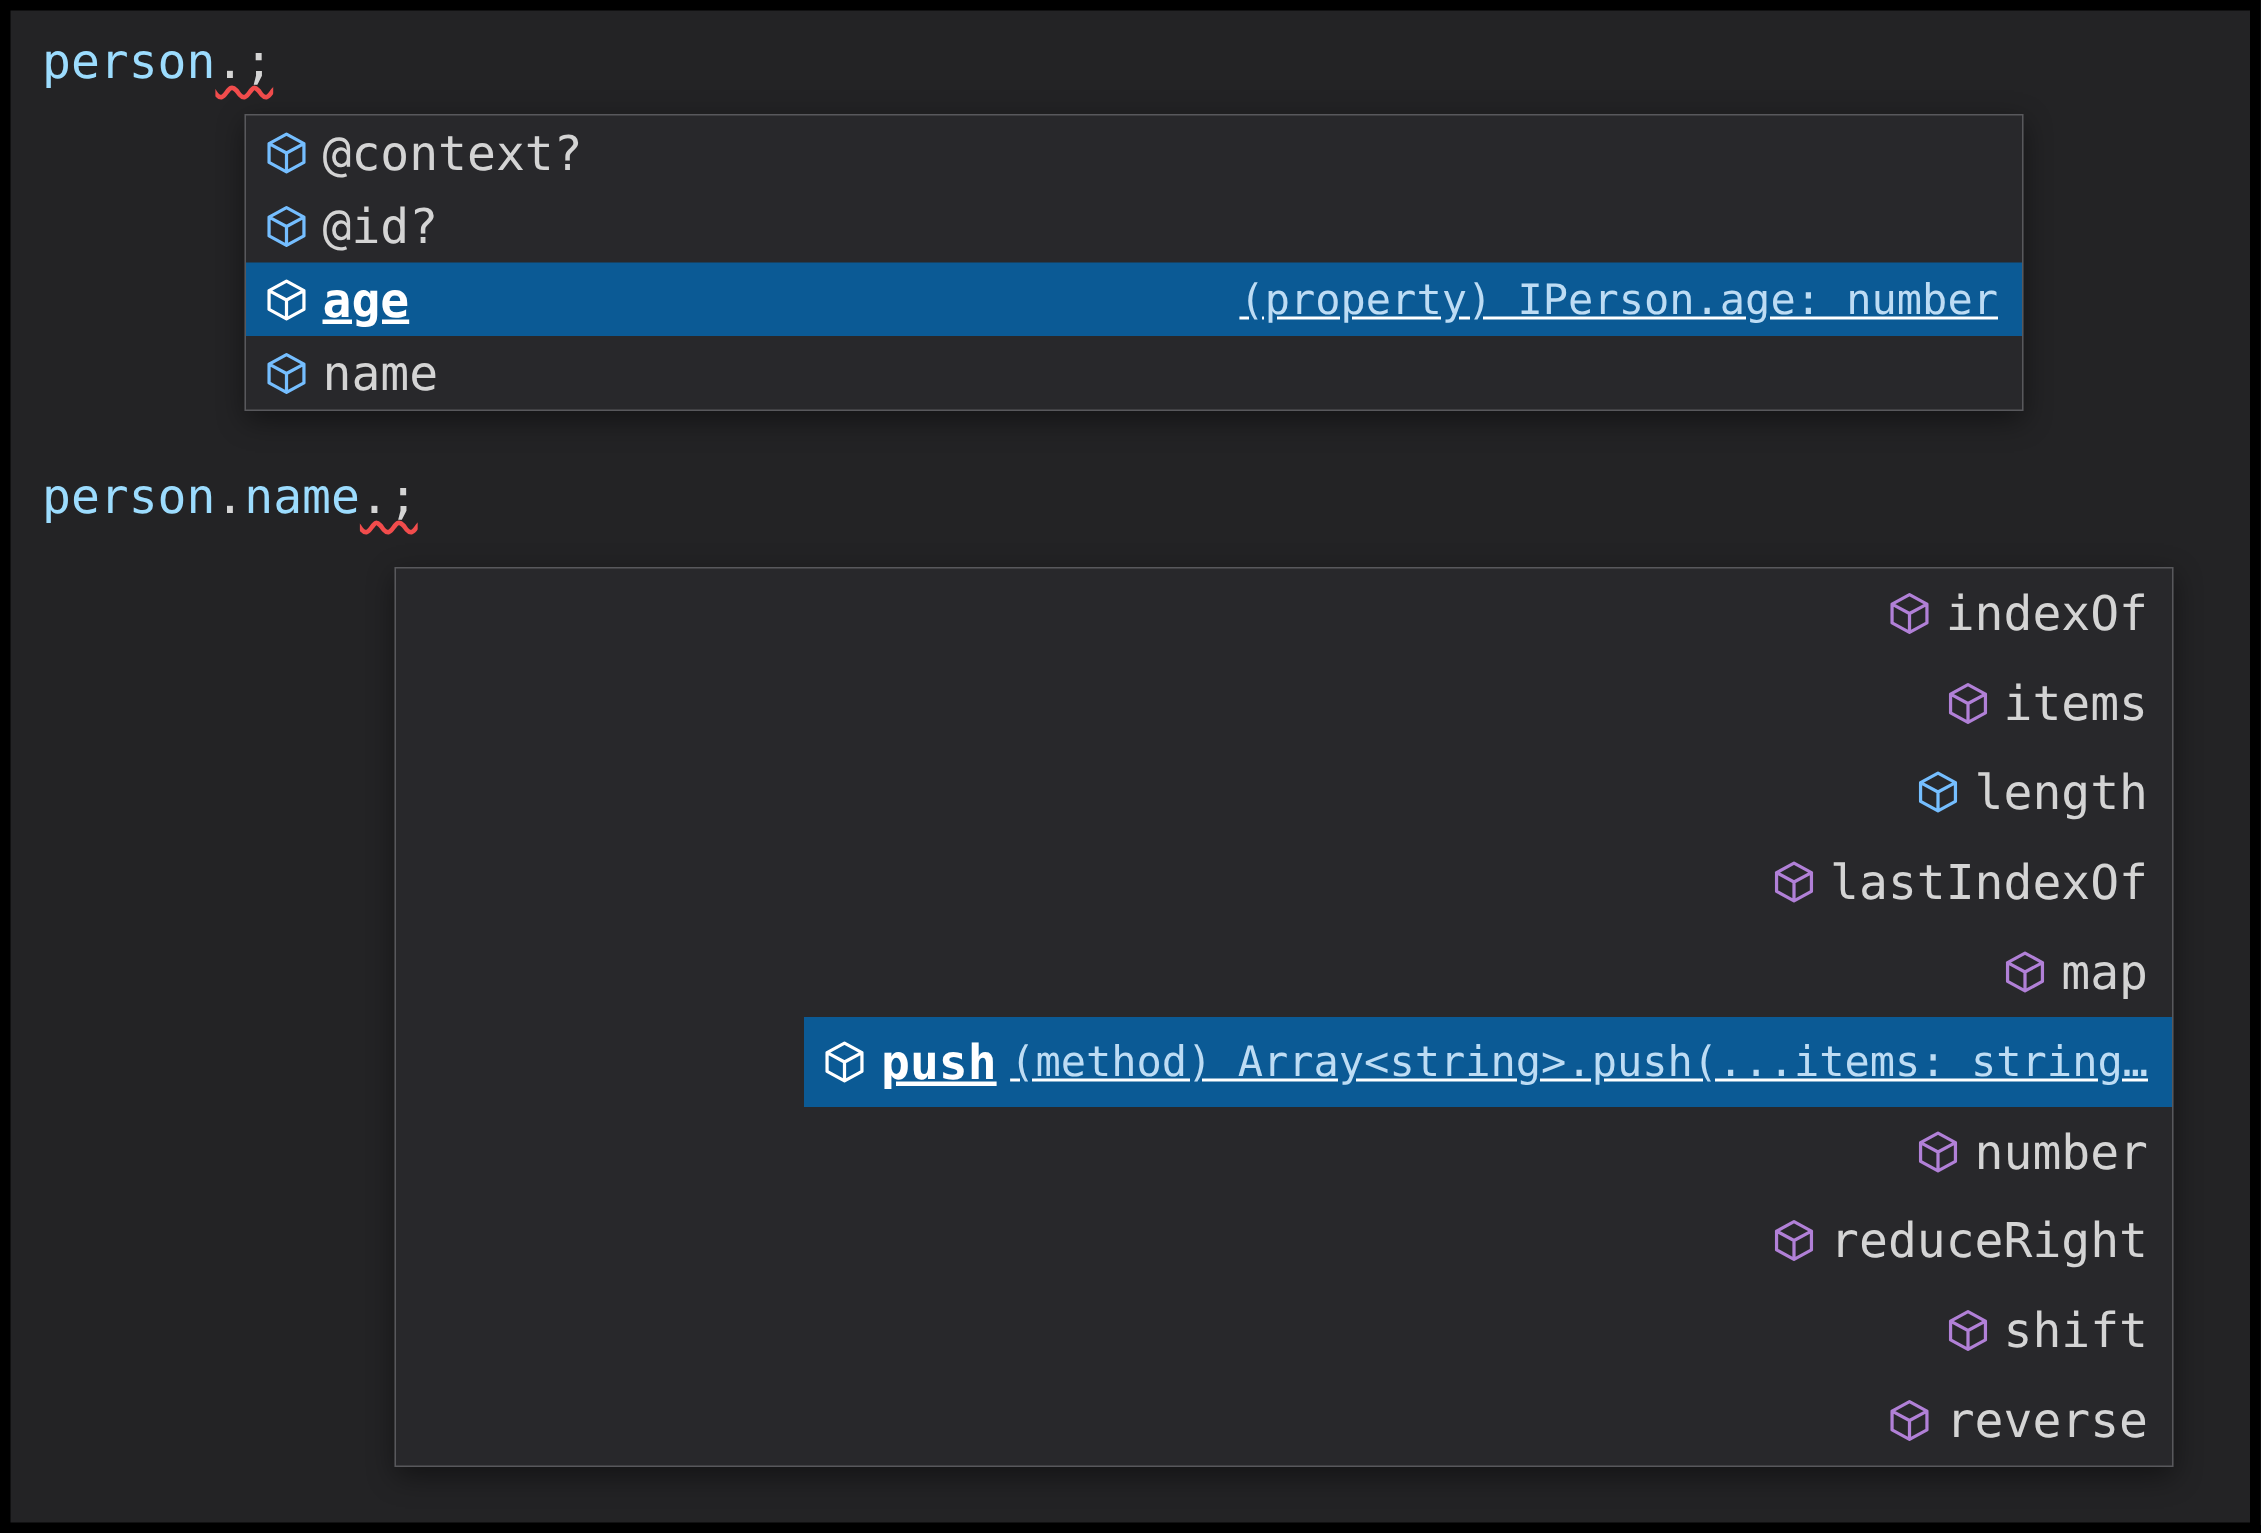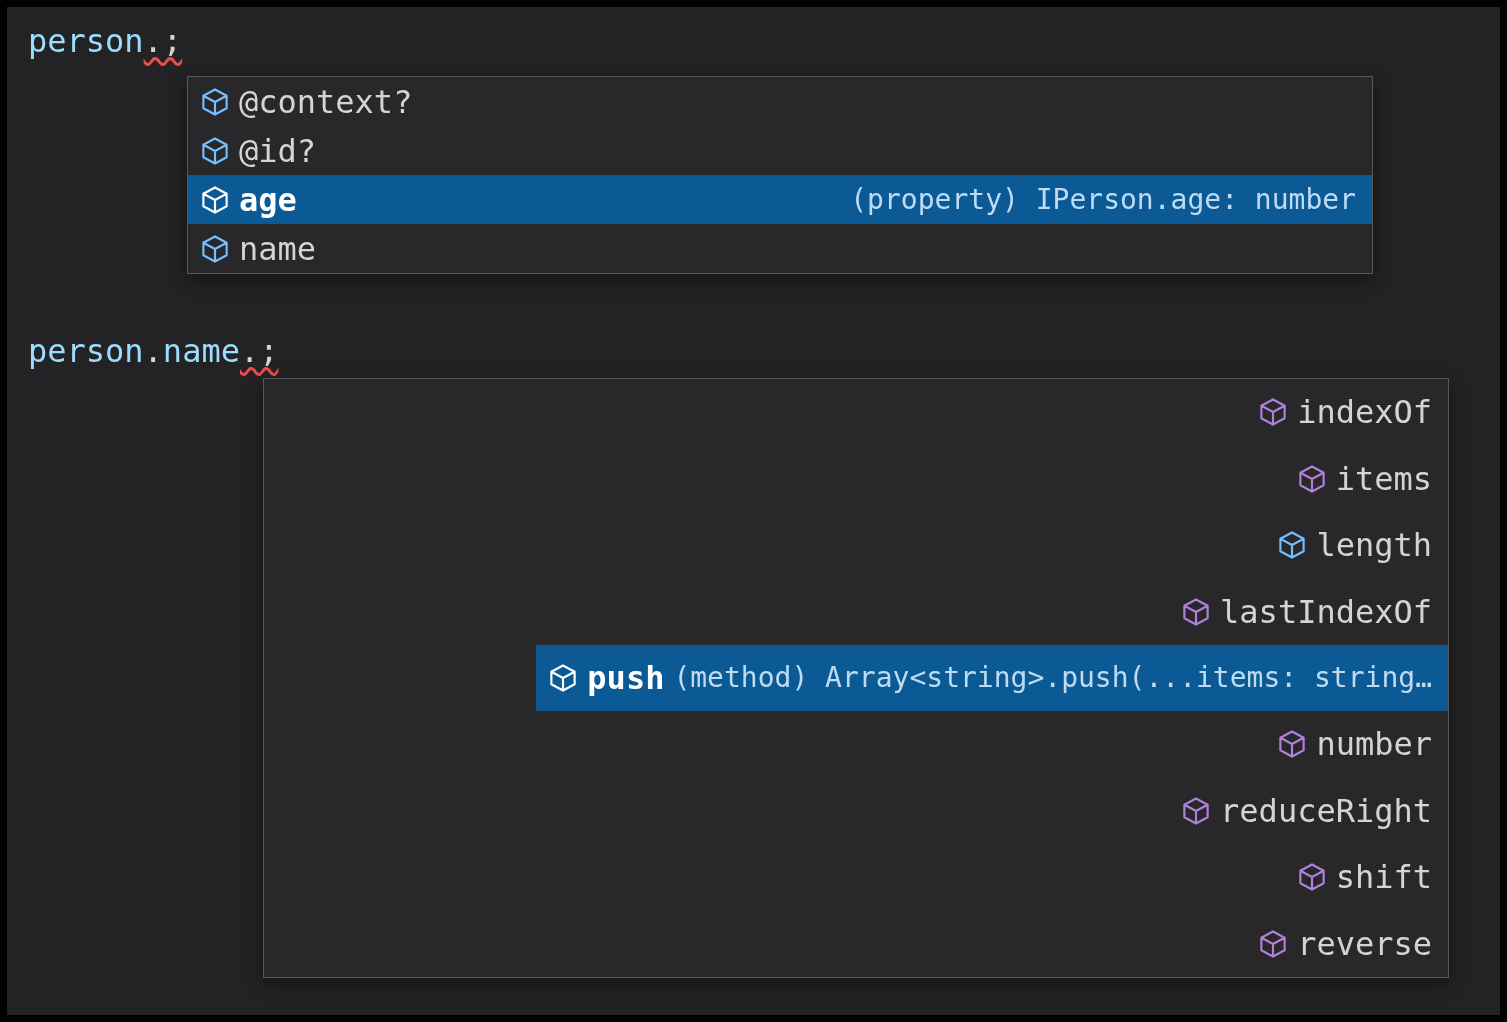--- a/index.html
+++ b/index.html
@@ -20,21 +20,21 @@
   }
 
   .code-line {
     position: absolute;
     font-size: 32px;
     line-height: 42px;
     white-space: pre;
     z-index: 2;
   }
   #code-line-1 { left: 28px; top: 20px; }
-  #code-line-2 { left: 28px; top: 330px; }
+  #code-line-2 { left: 28px; top: 310px; }
 
   .tok-variable { color: var(--code-variable, #9cdcfe); }
   .tok-property { color: var(--code-property, #9cdcfe); }
   .tok-punct    { color: var(--code-punctuation, #d4d4d4); }
   .tok-error {
     color: var(--code-punctuation, #d4d4d4);
     text-decoration-line: underline;
     text-decoration-style: wavy;
     text-decoration-color: var(--error-squiggle, #f14c4c);
     text-decoration-thickness: 2.5px;
@@ -44,37 +44,38 @@
 
   .suggest {
     position: absolute;
     display: flex;
     flex-direction: column;
     background: var(--popup-bg, #28282b);
     border: 1px solid var(--popup-border, #58585c);
     box-shadow: 0 6px 18px rgba(0, 0, 0, 0.45);
     z-index: 3;
   }
-  #suggest-1 { left: 163px; top: 76px;  width: 1186px; height: 198px; margin-left: 24px; }
+  #suggest-1 { left: 163px; top: 76px;  width: 1186px; height: 198px; }
   #suggest-2 { left: 263px; top: 378px; width: 1186px; height: 600px; align-items: flex-end; }
 
   .suggest-row {
     flex: 1 1 0;
     display: flex;
     align-items: center;
     gap: 9px;
     padding: 0 16px 0 12px;
     font-size: 32px;
     color: var(--label, #d4d4d4);
     cursor: pointer;
     min-width: 0;
   }
   .suggest-row.selected {
     background: var(--selected-row-bg, #0b5a95);
     color: var(--label-selected, #fff);
+    text-decoration: underline;
   }
   .suggest-row.selected .suggest-label { font-weight: 700; }
 
   .suggest-icon {
     flex: 0 0 30px;
     width: 30px; height: 30px;
     display: flex;
     align-items: center;
     justify-content: center;
   }
@@ -160,20 +161,28 @@
         <span class="suggest-label">length</span>
       </div>
       <div class="suggest-row">
         <span class="suggest-icon" style="color:#b180d7">
           <svg viewBox="0 0 16 16" width="30" height="30">
             <path d="M8 1.3 L14.2 4.65 V11.35 L8 14.7 L1.8 11.35 V4.65 Z M1.8 4.65 L8 8 L14.2 4.65 M8 8 V14.7" fill="none" stroke="currentColor" stroke-width="1.15" stroke-linejoin="round" stroke-linecap="round"></path>
           </svg>
         </span>
         <span class="suggest-label">lastIndexOf</span>
       </div>
+      <div class="suggest-row">
+        <span class="suggest-icon" style="color:#b180d7">
+          <svg viewBox="0 0 16 16" width="30" height="30">
+            <path d="M8 1.3 L14.2 4.65 V11.35 L8 14.7 L1.8 11.35 V4.65 Z M1.8 4.65 L8 8 L14.2 4.65 M8 8 V14.7" fill="none" stroke="currentColor" stroke-width="1.15" stroke-linejoin="round" stroke-linecap="round"></path>
+          </svg>
+        </span>
+        <span class="suggest-label">map</span>
+      </div>
       <div class="suggest-row selected">
         <span class="suggest-icon" style="color:#ffffff">
           <svg viewBox="0 0 16 16" width="30" height="30">
             <path d="M8 1.3 L14.2 4.65 V11.35 L8 14.7 L1.8 11.35 V4.65 Z M1.8 4.65 L8 8 L14.2 4.65 M8 8 V14.7" fill="none" stroke="currentColor" stroke-width="1.15" stroke-linejoin="round" stroke-linecap="round"></path>
           </svg>
         </span>
         <span class="suggest-label">push</span>
         <span class="suggest-detail">(method) Array&lt;string&gt;.push(...items: string…</span>
       </div>
       <div class="suggest-row">

